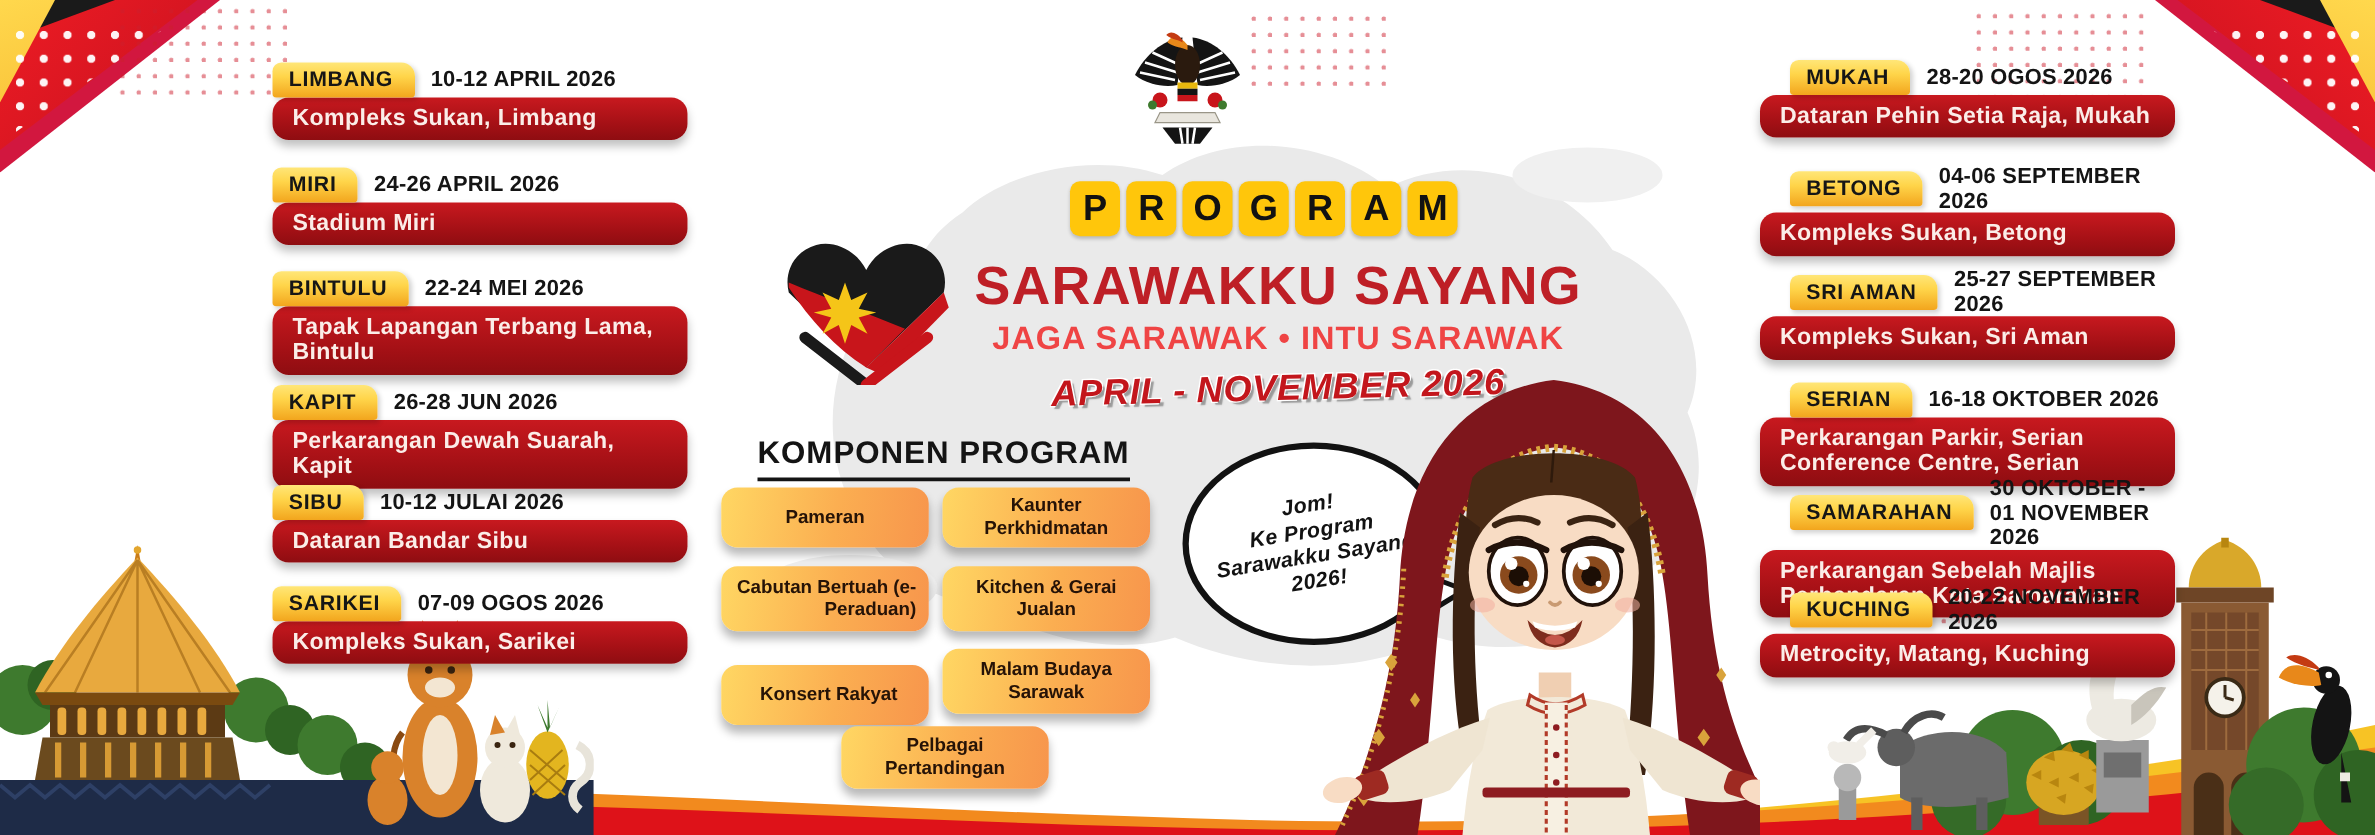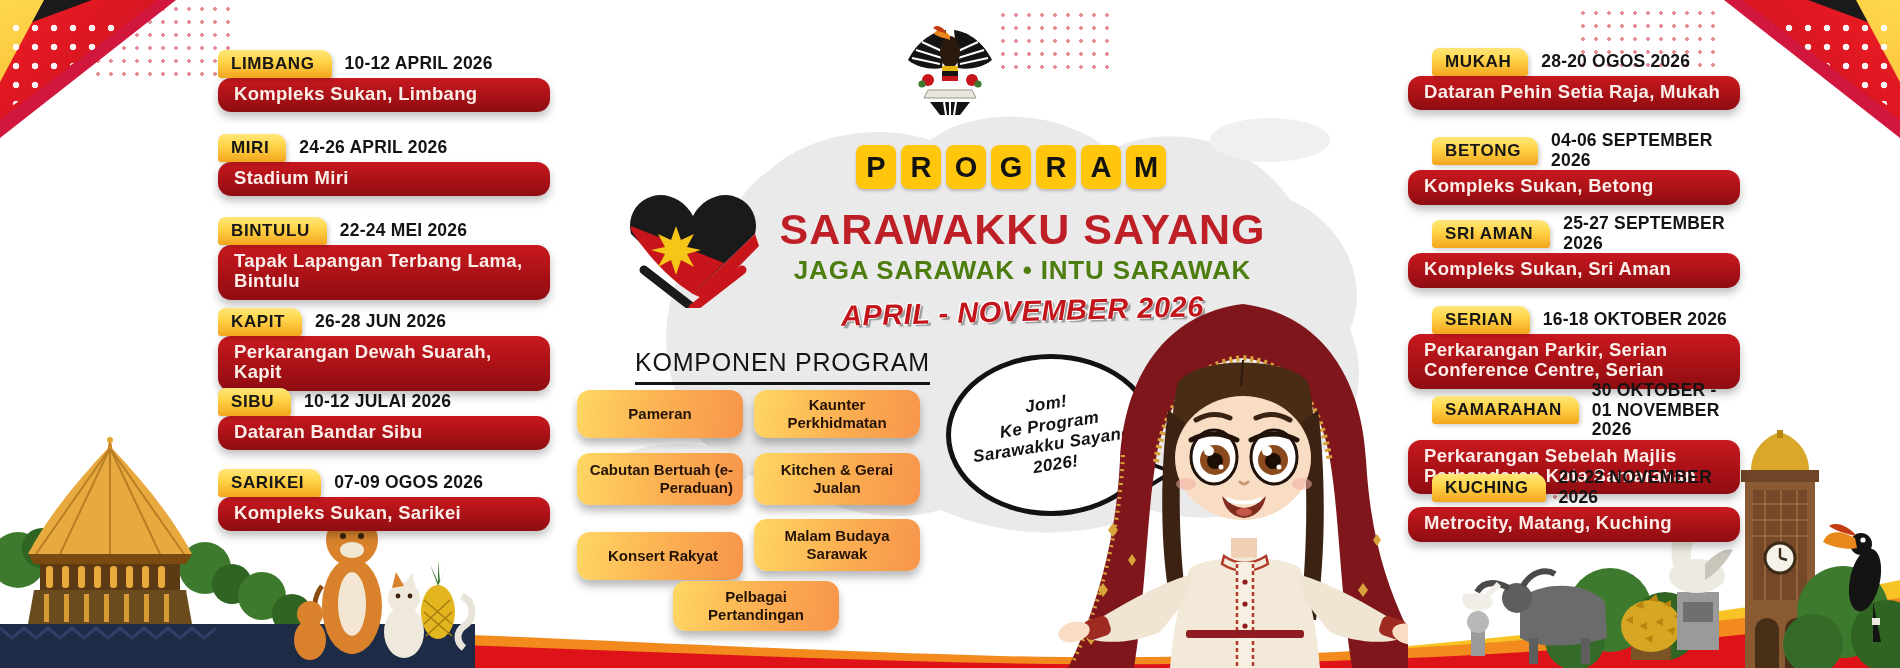--- a/index.html
+++ b/index.html
@@ -40,27 +40,27 @@
       box-shadow:0 5px 8px rgba(0,0,0,.25); }
 
   
   .crest-svg { position:absolute; left:900px; top:22px; z-index:3; }
   .program-row { position:absolute; left:856px; top:145px; display:flex; gap:5px; z-index:3; }
   .program-box { width:40px; height:44px; background:#FFC60B; border-radius:8px;
       display:flex; align-items:center; justify-content:center;
       font-size:29px; font-weight:900; color:#121212; box-shadow:0 2px 3px rgba(0,0,0,.2); }
   .title-wrap { position:absolute; left:760px; top:208px; width:525px; text-align:center; z-index:3; }
   .main-title { font-size:43px; font-weight:900; color:#BE1F26; letter-spacing:1px; line-height:1; }
-  .sub-title { margin-top:6px; font-size:26px; font-weight:800; color:#4d7c0f; letter-spacing:.8px; line-height:1; }
+  .sub-title { margin-top:6px; font-size:26px; font-weight:800; color:#ef4444; letter-spacing:.8px; line-height:1; }
   .date-range { display:inline-block; margin-top:12px; font-size:29px; font-weight:900; font-style:italic;
       color:#C3161C; letter-spacing:.5px; transform:rotate(-1.5deg);
       text-shadow:-1px -1px 0 #fff, 1px -1px 0 #fff, -1px 1px 0 #fff, 2.5px 2.5px 1px rgba(90,90,90,.55); }
   .komponen-heading { position:absolute; left:606px; top:348px; z-index:3;
-      font-size:25px; font-weight:400; color:#141414; letter-spacing:.8px;
-      border-bottom:3.5px solid #141414; padding-bottom:5px;margin-left:29px; }
+      font-size:25px; font-weight:700; color:#141414; letter-spacing:.8px;
+      border-bottom:3.5px solid #141414; padding-bottom:5px; }
   .comp-btn { position:absolute; width:166px; min-height:48px; z-index:3;
       background:linear-gradient(100deg,#FFD763 0%, #FBAE51 55%, #F7954C 100%);
       border-radius:13px; display:flex; align-items:center; justify-content:center; text-align:center;
       font-size:15px; font-weight:800; color:#261307; line-height:1.2; padding:6px 10px;
       box-shadow:0 6px 8px rgba(0,0,0,.28); }
 
   
   .bubble { position:absolute; left:946px; top:354px; width:210px; height:162px;
       background:#ffffff; border:5px solid #121212; border-radius:50%; z-index:4; }
   .bubble-text { position:absolute; inset:0; display:flex; flex-direction:column;

